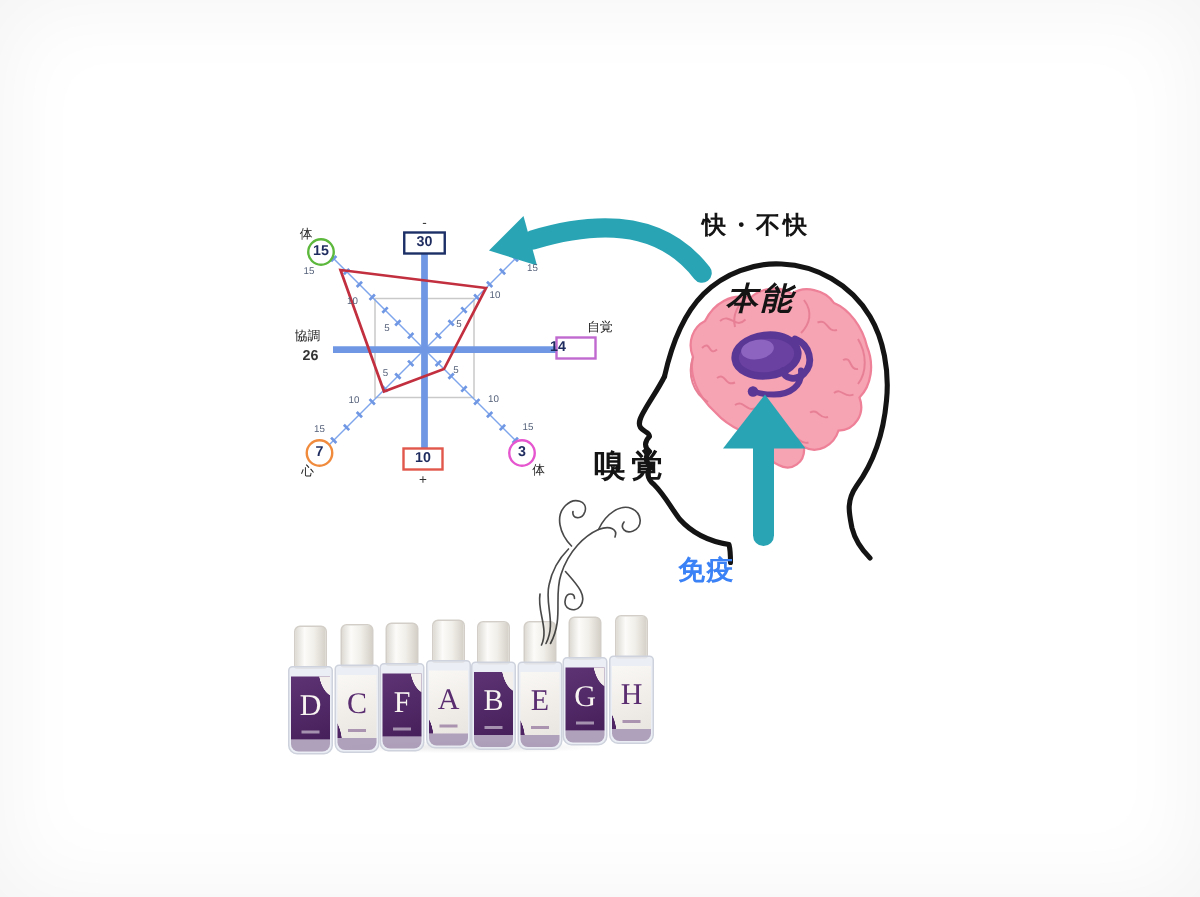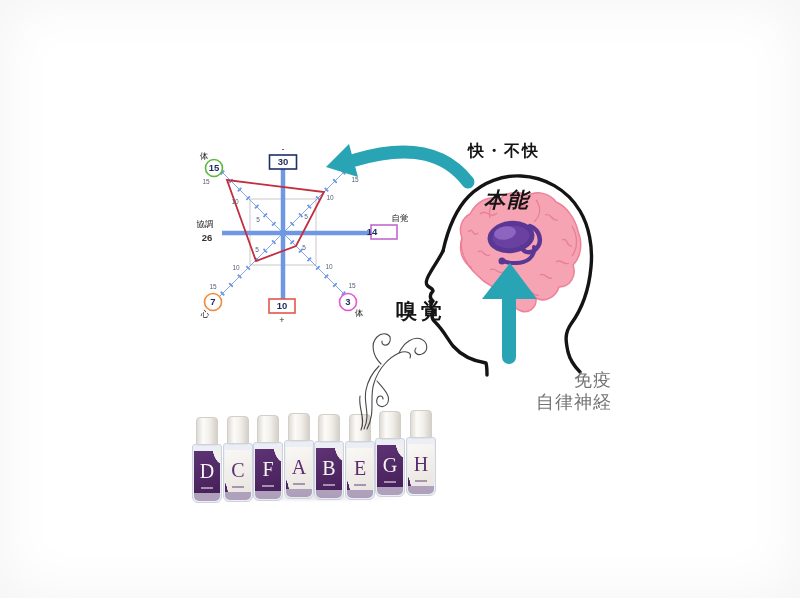--- a/index.html
+++ b/index.html
@@ -6,22 +6,22 @@
   .stage{position:relative;width:800px;height:598px;background:#fff;overflow:hidden;
          box-shadow:inset 0 0 60px rgba(0,0,0,0.05);
          font-family:"Liberation Sans","DejaVu Sans",sans-serif;}
   svg{position:absolute;left:0;top:0;}
   #gfx{z-index:1;}
   #flourish{z-index:4;}
   .t{position:absolute;color:#111;white-space:nowrap;z-index:6;line-height:1;}
   .c{transform:translate(-50%,-50%);}
   .jp-big{font-size:16px;font-weight:600;letter-spacing:2px;color:#141414;}
   .jp-mid{font-size:21px;font-weight:600;letter-spacing:2px;color:#141414;}
-  .fx{left:452px;top:369px;width:160px;text-align:right;font-size:18px;
-      font-weight:400;color:#737373;line-height:22px;letter-spacing:1px;}
+  .fx{left:452px;top:369px;width:160px;text-align:left;font-size:18px;
+      font-weight:700;color:#3b82f6;line-height:22px;letter-spacing:1px;}
   .axlab{font-size:8.5px;color:#222;}
   .axval{font-size:9.5px;color:#1d2b5e;font-weight:bold;}
   .tick{font-size:6.5px;color:#55617a;}
   .sign{font-size:9px;color:#333;}
   
   .bottle{position:absolute;width:30px;height:86px;z-index:3;}
   .cap{position:absolute;left:4px;top:0;width:22px;height:29px;border-radius:4px 4px 2px 2px;
        background:linear-gradient(90deg,#dedbd4,#fcfbf9 30%,#f1efe9 62%,#d5d1c9);
        border:1px solid #d3cfc8;box-sizing:border-box;}
   .body{position:absolute;left:0;top:27px;width:30px;height:59px;border-radius:3px 3px 6px 6px;
@@ -233,21 +233,20 @@
       <path d="M 361 430 C 366 419 358 408 360 396"></path>
       <path d="M 377 381 C 384 389 392 397 387 404 C 383 409 375 406 377 399 C 378 395 383 395 383 399"></path>
     </g>
   </svg>
 
   <span class="t jp-big" style="left:468px;top:143px;">快・不快</span>
   <span class="t jp-mid" style="left:484px;top:189px;font-style:italic;">本能</span>
   <span class="t jp-mid" style="left:376px;top:300px;letter-spacing:4px;margin-left:20px;">嗅覚</span>
   <div class="t fx">
     <div>免疫</div>
-    <div>自律神経</div>
   </div>
 
   <span class="t sign c" style="left:283px;top:149px;">-</span>
   <span class="t axval c" style="left:283px;top:162px;">30</span>
   <span class="t axlab c" style="left:400px;top:218px;">自覚</span>
   <span class="t axval c" style="left:372px;top:232px;">14</span>
   <span class="t axval c" style="left:282px;top:306px;">10</span>
   <span class="t sign c" style="left:282px;top:320px;">+</span>
   <span class="t axlab c" style="left:205px;top:224px;text-align:right;">協調</span>
   <span class="t axval c" style="left:207px;top:238px;color:#333;">26</span>

